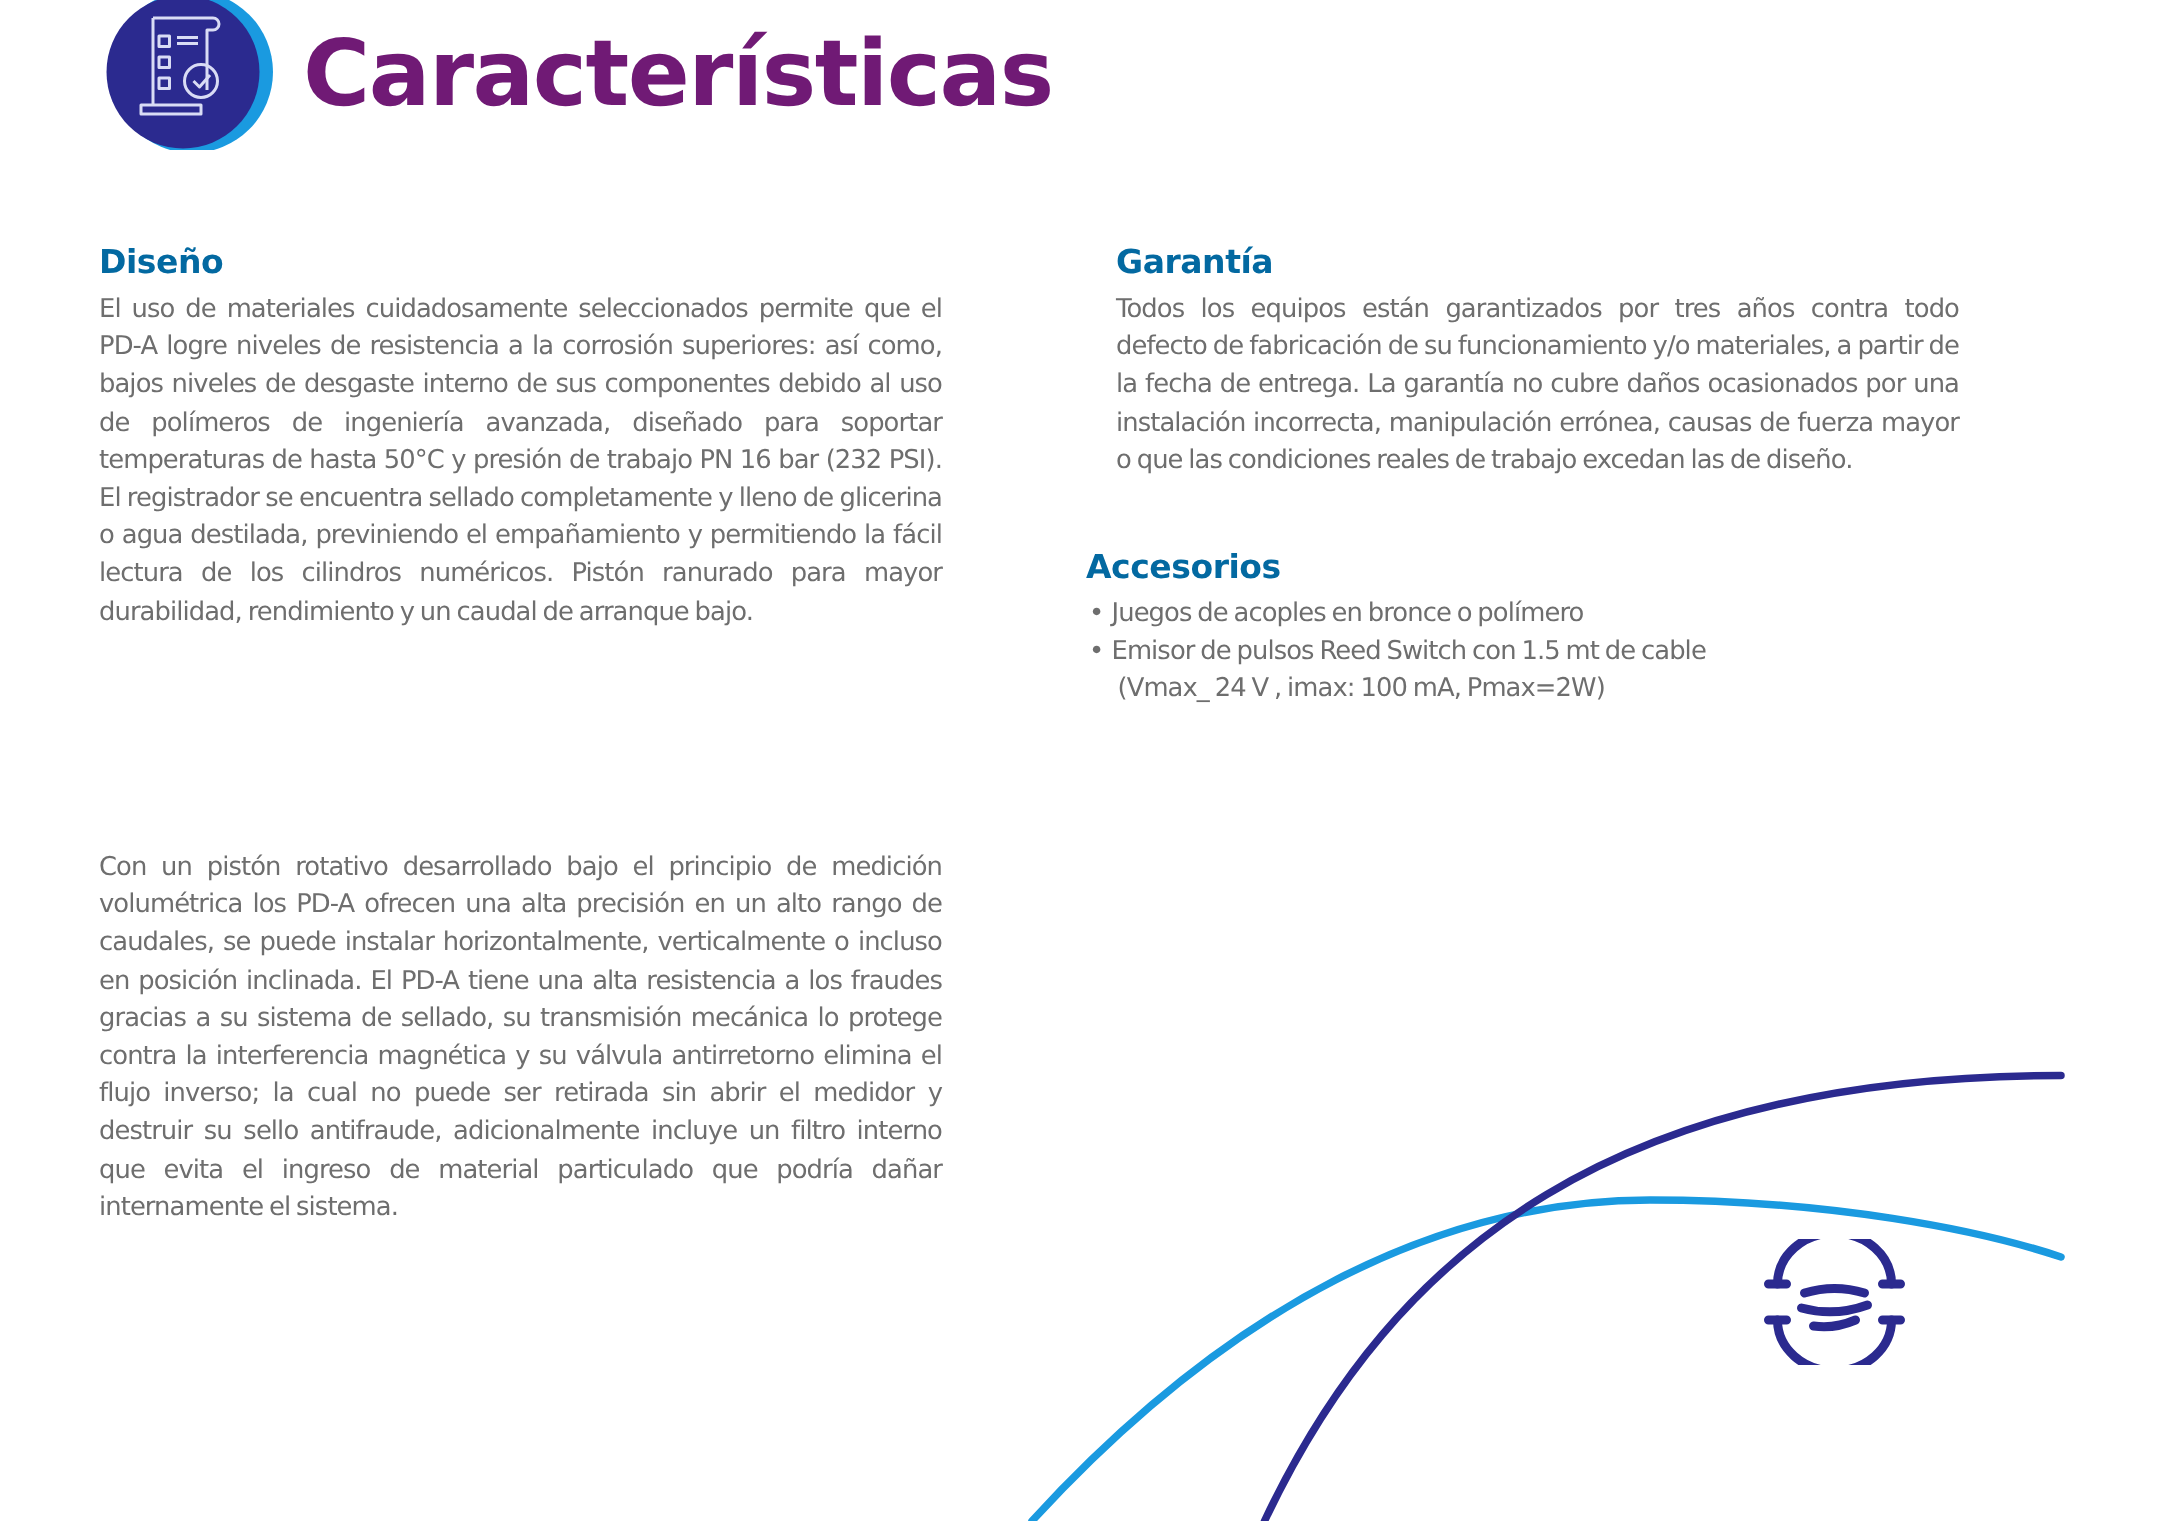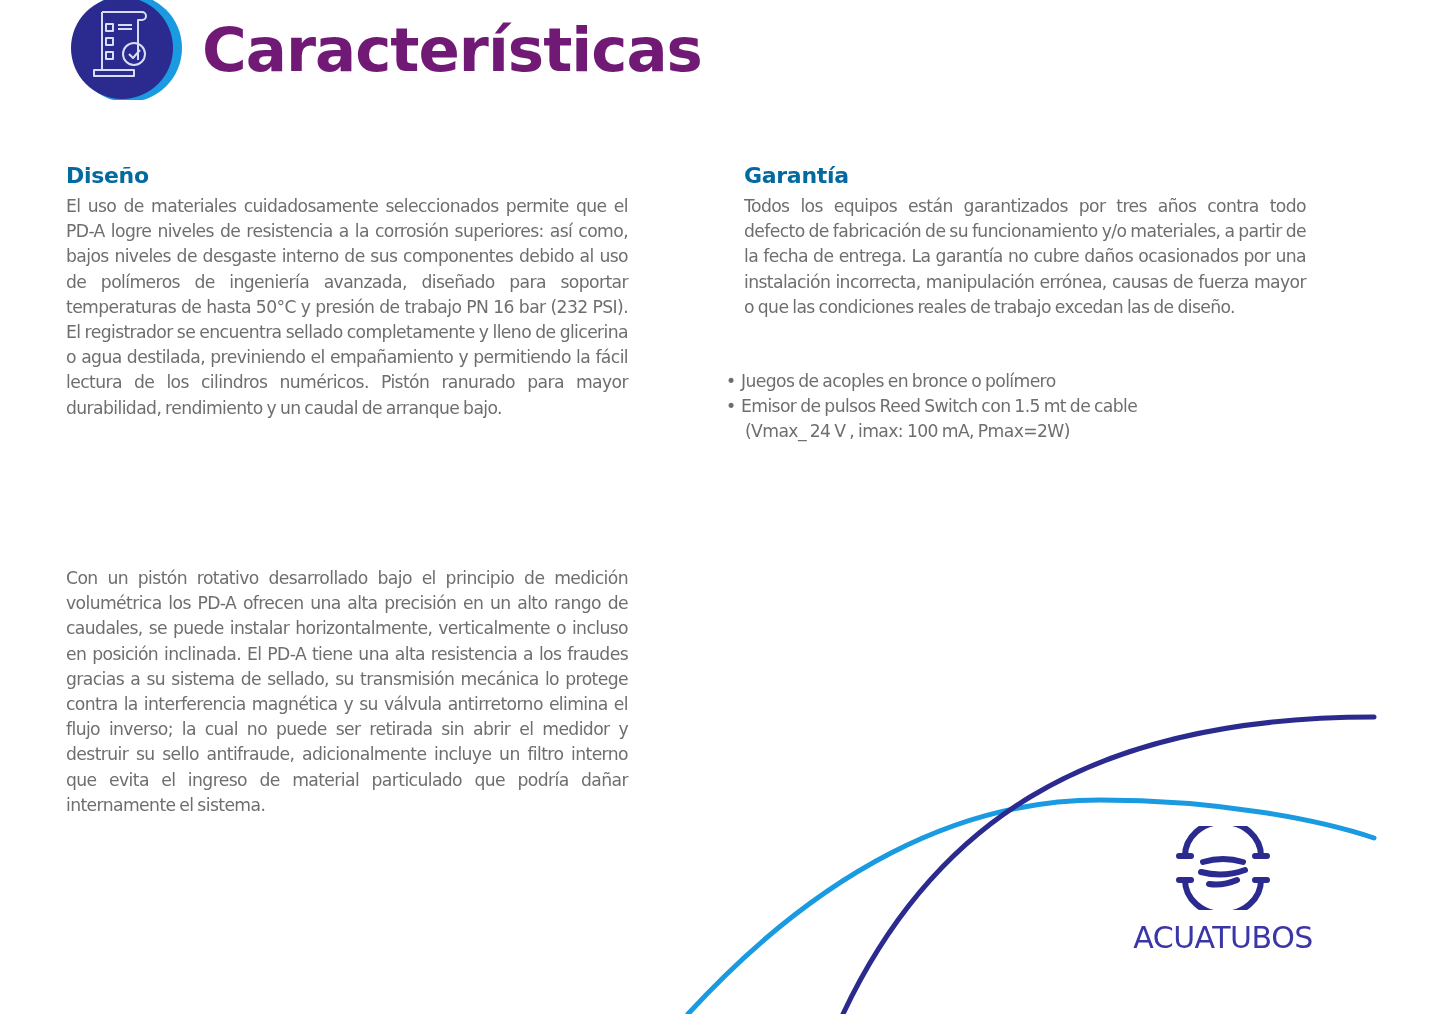--- a/index.html
+++ b/index.html
@@ -78,20 +78,21 @@
 <div class="section" id="sec-precision">
   <p>Con un pistón rotativo desarrollado bajo el principio de medición volumétrica los PD-A ofrecen una alta precisión en un alto rango de caudales, se puede instalar horizontalmente, verticalmente o incluso en posición inclinada. El PD-A tiene una alta resistencia a los fraudes gracias a su sistema de sellado, su transmisión mecánica lo protege contra la interferencia magnética y su válvula antirretorno elimina el flujo inverso; la cual no puede ser retirada sin abrir el medidor y destruir su sello antifraude, adicionalmente incluye un filtro interno que evita el ingreso de material particulado que podría dañar internamente el sistema.</p>
 </div>
 
 <div class="section" id="sec-garantia">
   <h2>Garantía</h2>
   <p>Todos los equipos están garantizados por tres años contra todo defecto de fabricación de su funcionamiento y/o materiales, a partir de la fecha de entrega. La garantía no cubre daños ocasionados por una instalación incorrecta, manipulación errónea, causas de fuerza mayor o que las condiciones reales de trabajo excedan las de diseño.</p>
 </div>
 
 <div class="section" id="sec-accesorios">
+  <h2>Accesorios</h2>
   <ul class="acc-list">
     <li>
       <span class="bullet">•</span>
       <span>Juegos de acoples en bronce o polímero</span>
     </li>
     <li>
       <span class="bullet">•</span>
       <span>Emisor de pulsos Reed Switch con 1.5 mt de cable</span>
       <span class="cont">(Vmax_ 24 V ,  imax: 100 mA, Pmax=2W)</span>
     </li>
@@ -103,14 +104,13 @@
     <g fill="none" stroke="#2b2a8f" stroke-width="6" stroke-linecap="round">
       <path d="M10 30 A 38 34 0 0 1 86 30"></path>
       <path d="M10 54 A 38 34 0 0 0 86 54"></path>
       <path d="M4 30 h12 M80 30 h12"></path>
       <path d="M4 54 h12 M80 54 h12"></path>
       <path d="M28 36 q20 -6 40 0"></path>
       <path d="M26 46 q22 6 44 -2"></path>
       <path d="M34 58 q14 2 28 -4"></path>
     </g>
   </svg>
-  <span class="brand-name">ACUATUBOS</span>
 </div>
 
 </body></html>

